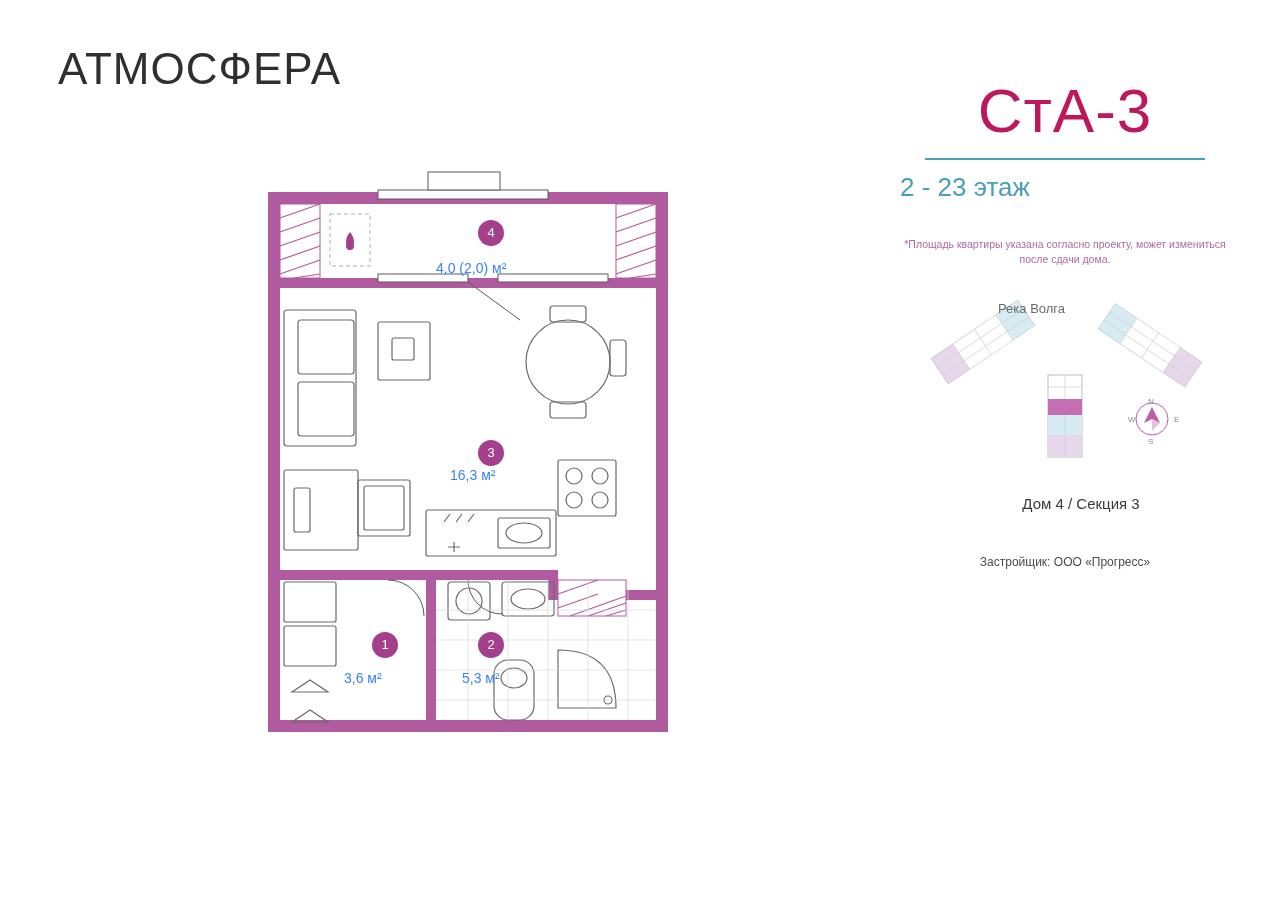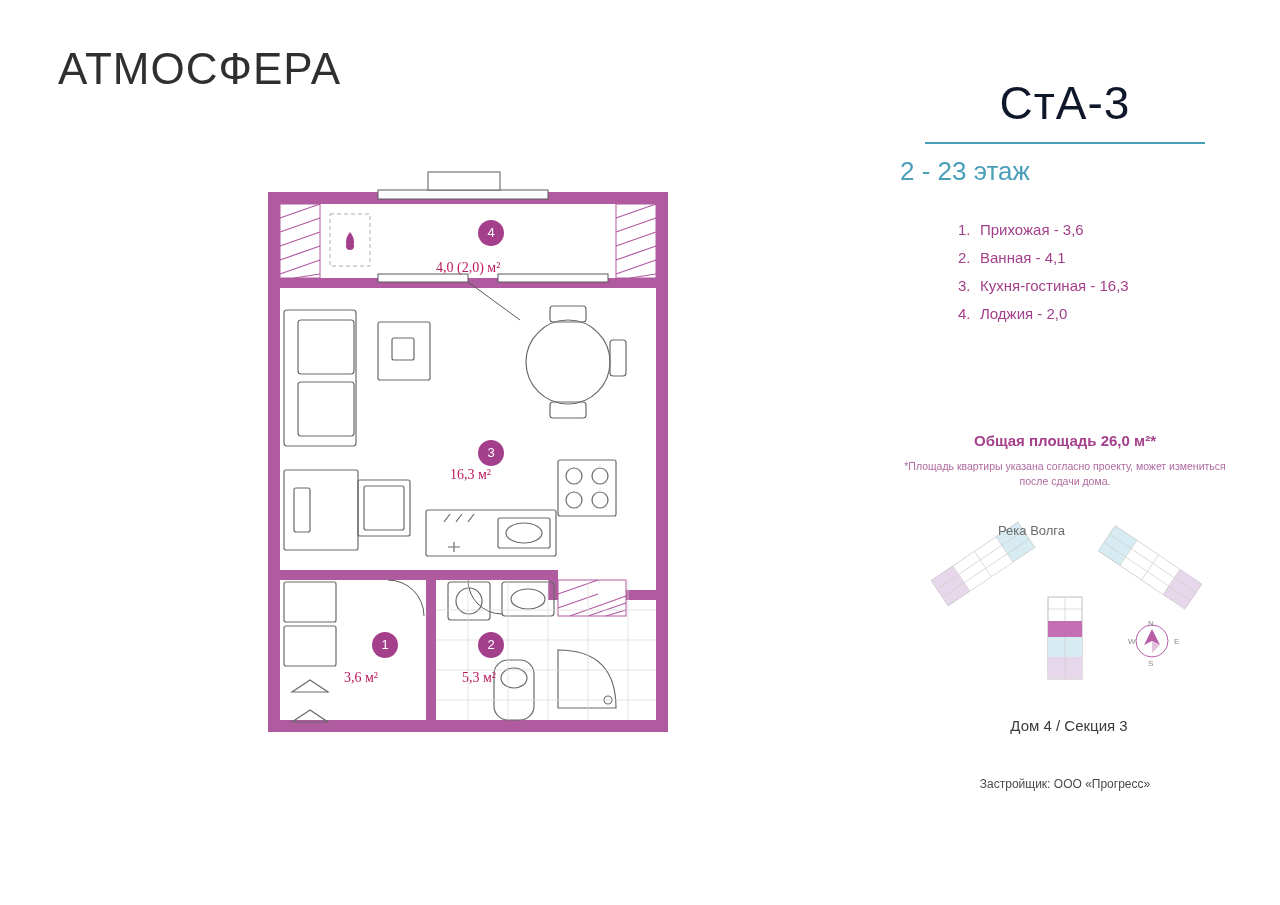--- a/index.html
+++ b/index.html
@@ -47,35 +47,35 @@
     background: #a4408b;
     color: #ffffff;
     font-size: 13px;
     line-height: 26px;
     text-align: center;
     font-family: "Liberation Sans", sans-serif;
   }
   .area-label {
     position: absolute;
     font-size: 14px;
-    color: #be185d;
+    color: #3b82f6;
     white-space: nowrap;
-    font-family: Liberation Serif, serif;
+    font-family: Liberation Sans, sans-serif;
   }
 
   
   #right {
     position: absolute;
     left: 900px;
     top: 80px;
     width: 330px;
   }
   #plan-title {
-    font-size: 46px;
-    color: #0f172a;
+    font-size: 62px;
+    color: #be185d;
     text-align: center;
     line-height: 1;
     letter-spacing: 1px;
     font-weight: 400;
   }
   #title-rule {
     width: 280px;
     height: 2px;
     background: #4a9fb8;
     margin: 16px auto 12px auto;
@@ -123,21 +123,21 @@
   }
   #river-label {
     position: absolute;
     left: 98px;
     top: 14px;
     font-size: 13px;
     color: #6b6b6b;
   }
   #house-label {
     position: absolute;
-    left: 4px;
+    left: 16px;
     top: 208px;
     width: 330px;
     text-align: center;
     font-size: 15px;
     color: #3a3a3a;
   }
   #developer {
     position: absolute;
     left: 0;
     top: 268px;
@@ -306,36 +306,21 @@
   <div class="bubble" style="left:220px; top:462px;">2</div>
   <div class="area-label" style="left:204px; top:500px;">5,3 м²</div>
 </div>
 
 <div id="right">
 
   <div id="plan-title">СтА-3</div>
   <div id="title-rule"></div>
   <div id="floors">2 - 23 этаж</div>
 
-  <ol id="room-list">
-    <li>
-      <span class="num">1.</span><span>Прихожая - 3,6</span>
-    </li>
-    <li>
-      <span class="num">2.</span><span>Ванная - 4,1</span>
-    </li>
-    <li>
-      <span class="num">3.</span><span>Кухня-гостиная - 16,3</span>
-    </li>
-    <li>
-      <span class="num">4.</span><span>Лоджия - 2,0</span>
-    </li>
-  </ol>
-
-  <div id="total-area">Общая площадь 26,0 м²*</div>
+
   <div id="area-note">*Площадь квартиры указана согласно проекту, может измениться после сдачи дома.</div>
 
   <div id="mini">
     <div id="river-label">Река Волга</div>
     <svg width="330" height="200" viewBox="0 0 330 200">
 
       <g transform="rotate(-34 78 62)">
         <rect x="34" y="44" width="104" height="30" fill="#ffffff" stroke="#bdbdbd" stroke-width="1"></rect>
         <rect x="34" y="44" width="26" height="30" fill="#e7d7ea"></rect>
         <rect x="60" y="44" width="26" height="30" fill="#ffffff"></rect>

